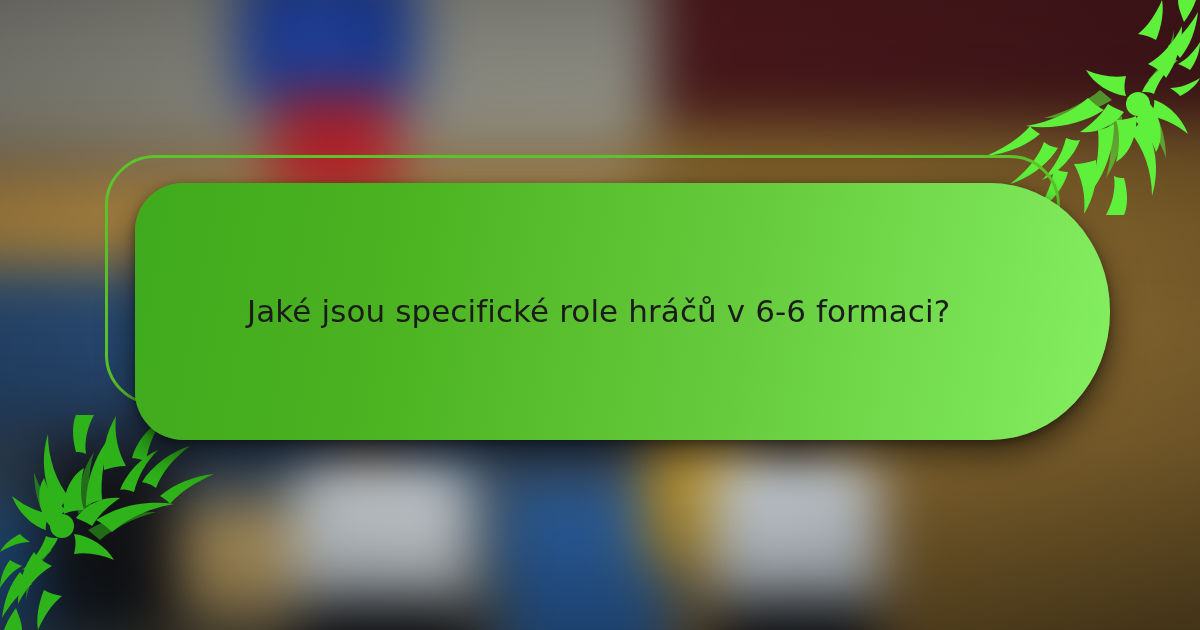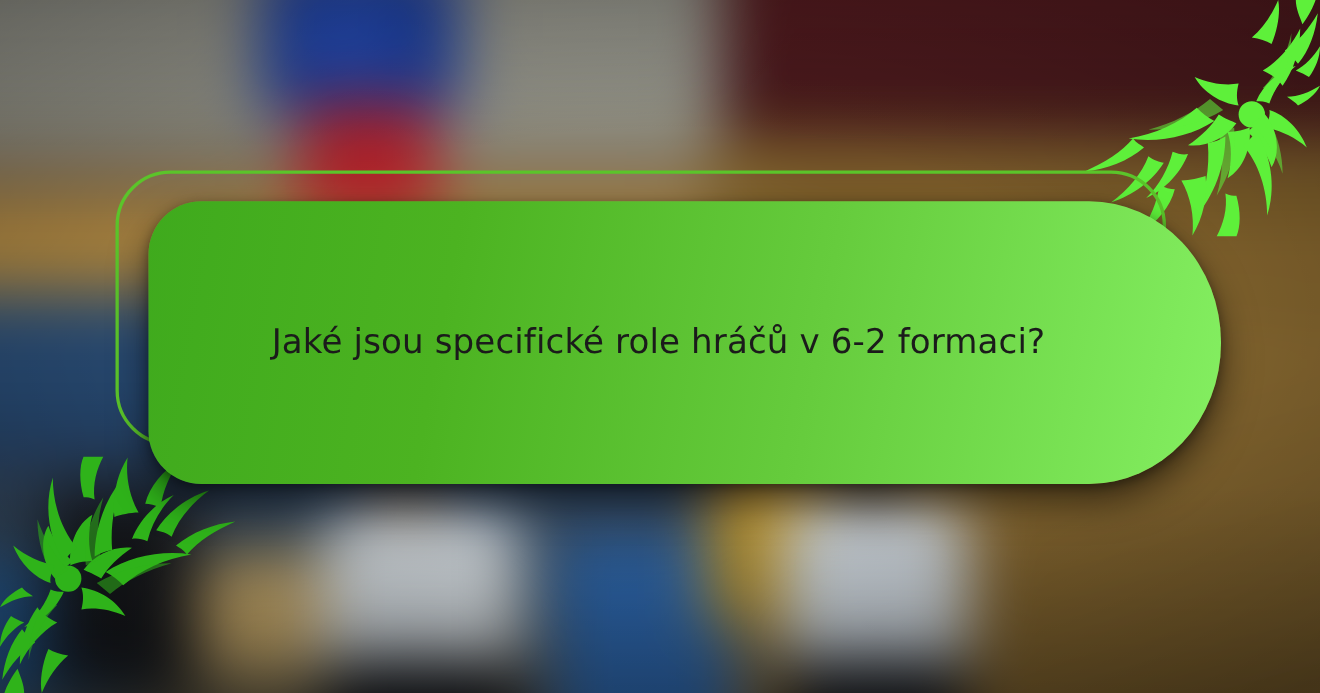--- a/index.html
+++ b/index.html
@@ -232,17 +232,17 @@
         <path d="M116 78 C138 76 160 82 178 94 C158 88 138 88 122 92 Z" opacity="0.55"></path>
         <path d="M100 88 C112 108 118 132 118 156 C112 134 102 114 90 100 Z" opacity="0.55"></path>
         <path d="M84 42 C68 32 50 26 30 26 C50 30 68 40 80 52 Z" opacity="0.55"></path>
       </g>
     </g>
   </svg>
 
   <div id="card-wrap">
     <div id="card-outline"></div>
     <div id="card">
-      <div id="card-question">Jaké jsou specifické role hráčů v 6-2 formaci?</div>
+      <div id="card-question">Jaké jsou specifické role hráčů v 6-6 formaci?</div>
     </div>
   </div>
 
 </div>
 
 </body></html>

